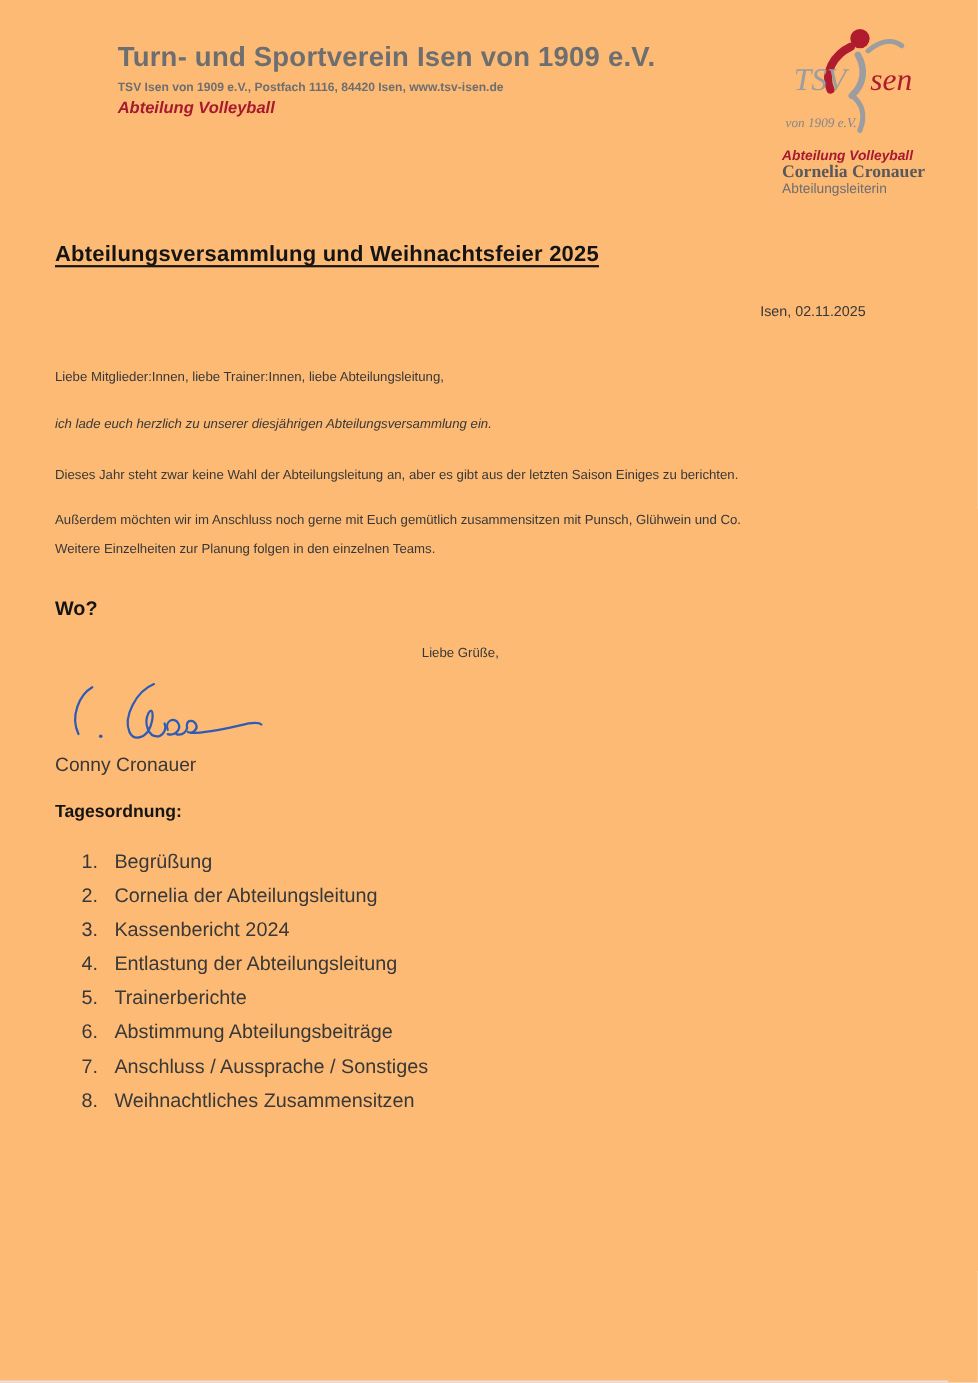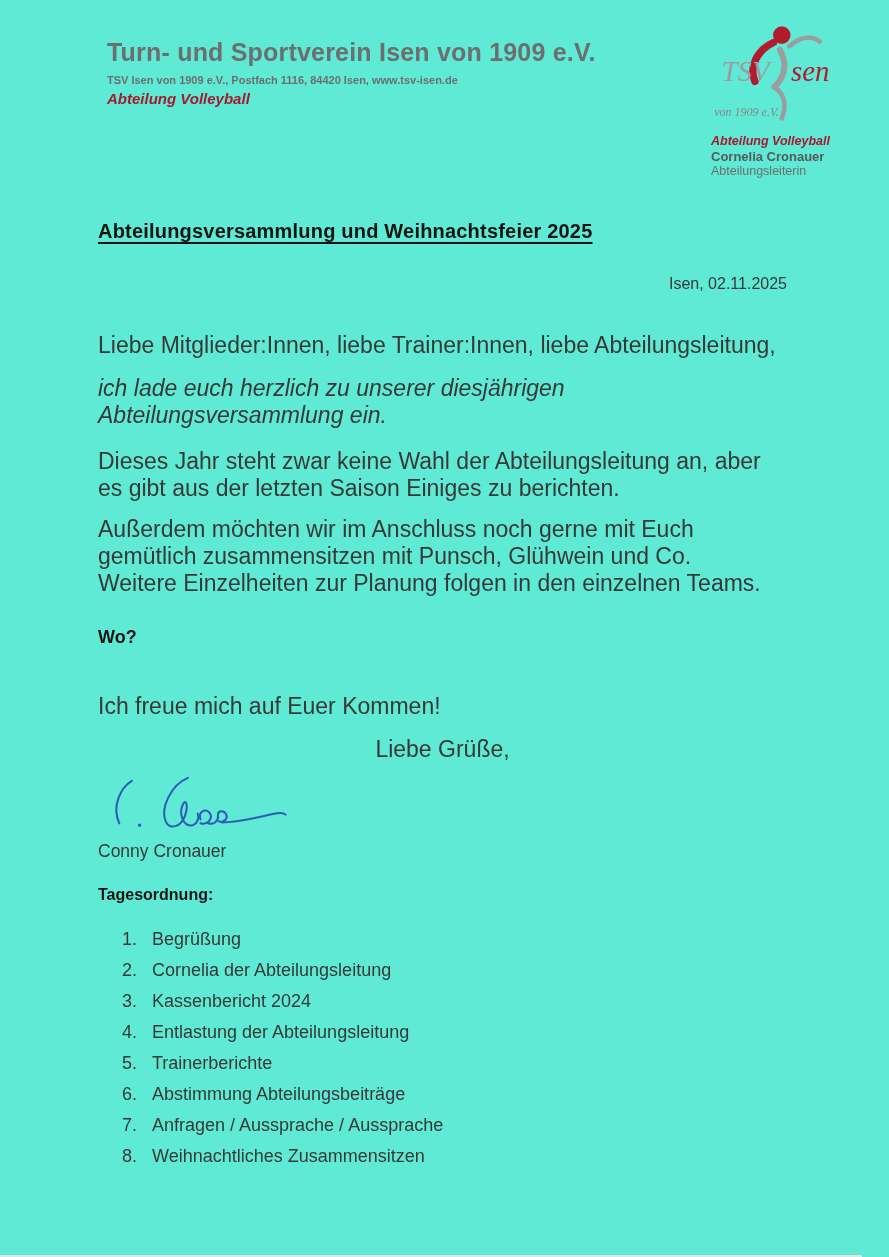--- a/index.html
+++ b/index.html
@@ -4,21 +4,21 @@
 <style>
   * { margin: 0; padding: 0; box-sizing: border-box; }
   html, body { background: #f2f2f2; }
   body { font-family: "Liberation Sans", sans-serif; }
 
   .page {
     position: relative;
     width: 889px;
     height: 1257px;
     margin: 0 auto;
-    background: #5eead4;
+    background: #fdba74;
     overflow: hidden;
     color: #383838;
   }
 
   
   .header { position: relative; height: 212px; }
 
   .header-left { position: absolute; left: 107px; top: 38px; width: 560px; }
   .club-name {
     font-size: 25px;
@@ -41,45 +41,45 @@
     font-style: italic;
     color: #a6192e;
   }
 
   .logo-block { position: absolute; top: 24px; right: 42px; width: 136px; }
   .logo-svg { display: block; width: 136px; height: 100px; }
   .contact-block { margin-top: 10px; line-height: 15px; }
   .contact-dept {
     font-size: 12.5px; font-weight: bold; font-style: italic; color: #a6192e;
   }
-  .contact-name { font-size: 13px; font-weight: bold; color: #58595b; }
+  .contact-name { font-size: 16px; font-weight: bold; color: #58595b; font-family: Liberation Serif, serif; }
   .contact-role { font-size: 12.5px; color: #6d6e70; }
 
   
-  .content { margin: 0 102px 0 98px; }
+  .content { margin: 0 102px 0 50px; }
 
   .doc-title {
     margin-top: 8px;
     font-size: 20px;
     font-weight: bold;
     color: #141414;
     text-decoration: underline;
     text-decoration-thickness: 2px;
     text-underline-offset: 4px;
     letter-spacing: 0.2px;
   }
 
   .dateline {
     margin-top: 32px;
     text-align: right;
-    font-size: 16px;
+    font-size: 13px;
     color: #383838;
   }
 
-  .para { font-size: 23px; line-height: 27px; color: #383838; }
+  .para { font-size: 12px; line-height: 27px; color: #383838; }
   .salutation  { margin-top: 39px; }
   .para-invite { margin-top: 16px; font-style: italic; }
   .para-report { margin-top: 19px; }
   .para-punsch { margin-top: 14px; white-space: pre-line; }
 
   .details { margin-top: 30px; }
   .detail-row { display: flex; font-size: 18px; font-weight: bold; color: #141414; }
   .detail-row + .detail-row { margin-top: 27px; }
   .detail-label { width: 149px; flex: 0 0 149px; }
   .detail-value { flex: 1; }
@@ -149,21 +149,20 @@
     <p class="para para-report">Dieses Jahr steht zwar keine Wahl der Abteilungsleitung an, aber es gibt aus der letzten Saison Einiges zu berichten.</p>
     <p class="para para-punsch">Außerdem möchten wir im Anschluss noch gerne mit Euch gemütlich zusammensitzen mit Punsch, Glühwein und Co.
 Weitere Einzelheiten zur Planung folgen in den einzelnen Teams.</p>
 
     <div class="details">
       <div class="detail-row">
         <span class="detail-label">Wo?</span>
       </div>
     </div>
 
-    <p class="para closing">Ich freue mich auf Euer Kommen!</p>
     <p class="para regards">Liebe Grüße,</p>
 
     <svg class="signature" viewBox="0 0 200 60" aria-hidden="true">
       <g stroke="#2f5bb5" stroke-width="2.1" fill="none" stroke-linecap="round">
         <path d="M29 6 C17 13 8 33 16 50"></path>
         <circle cx="37" cy="52" r="1.7" fill="#2f5bb5" stroke="none"></circle>
         <path d="M87 3 C70 10 58 34 64 48 C68 57 80 54 84 42 C87 33 86 24 82 30 C77 40 82 54 92 52 C97 50 99 44 97 40"></path>
         <path d="M100 46 C97 38 106 33 110 40 C113 46 106 52 100 50"></path>
         <path d="M108 50 C114 52 119 47 118 42 C118 36 125 36 127 42 C128 46 123 50 119 48"></path>
         <path d="M122 49 C140 49 158 44 176 40 C182 39 186 39 188 41"></path>
@@ -194,21 +193,21 @@
       <li class="agenda-item">
         <span class="agenda-num">5.</span>
         <span class="agenda-label">Trainerberichte</span>
       </li>
       <li class="agenda-item">
         <span class="agenda-num">6.</span>
         <span class="agenda-label">Abstimmung Abteilungsbeiträge</span>
       </li>
       <li class="agenda-item">
         <span class="agenda-num">7.</span>
-        <span class="agenda-label">Anfragen / Aussprache / Aussprache</span>
+        <span class="agenda-label">Anschluss / Aussprache / Sonstiges</span>
       </li>
       <li class="agenda-item">
         <span class="agenda-num">8.</span>
         <span class="agenda-label">Weihnachtliches Zusammensitzen</span>
       </li>
     </ol>
 
   </div>
 
   <div class="page-edge-shadow"></div>

